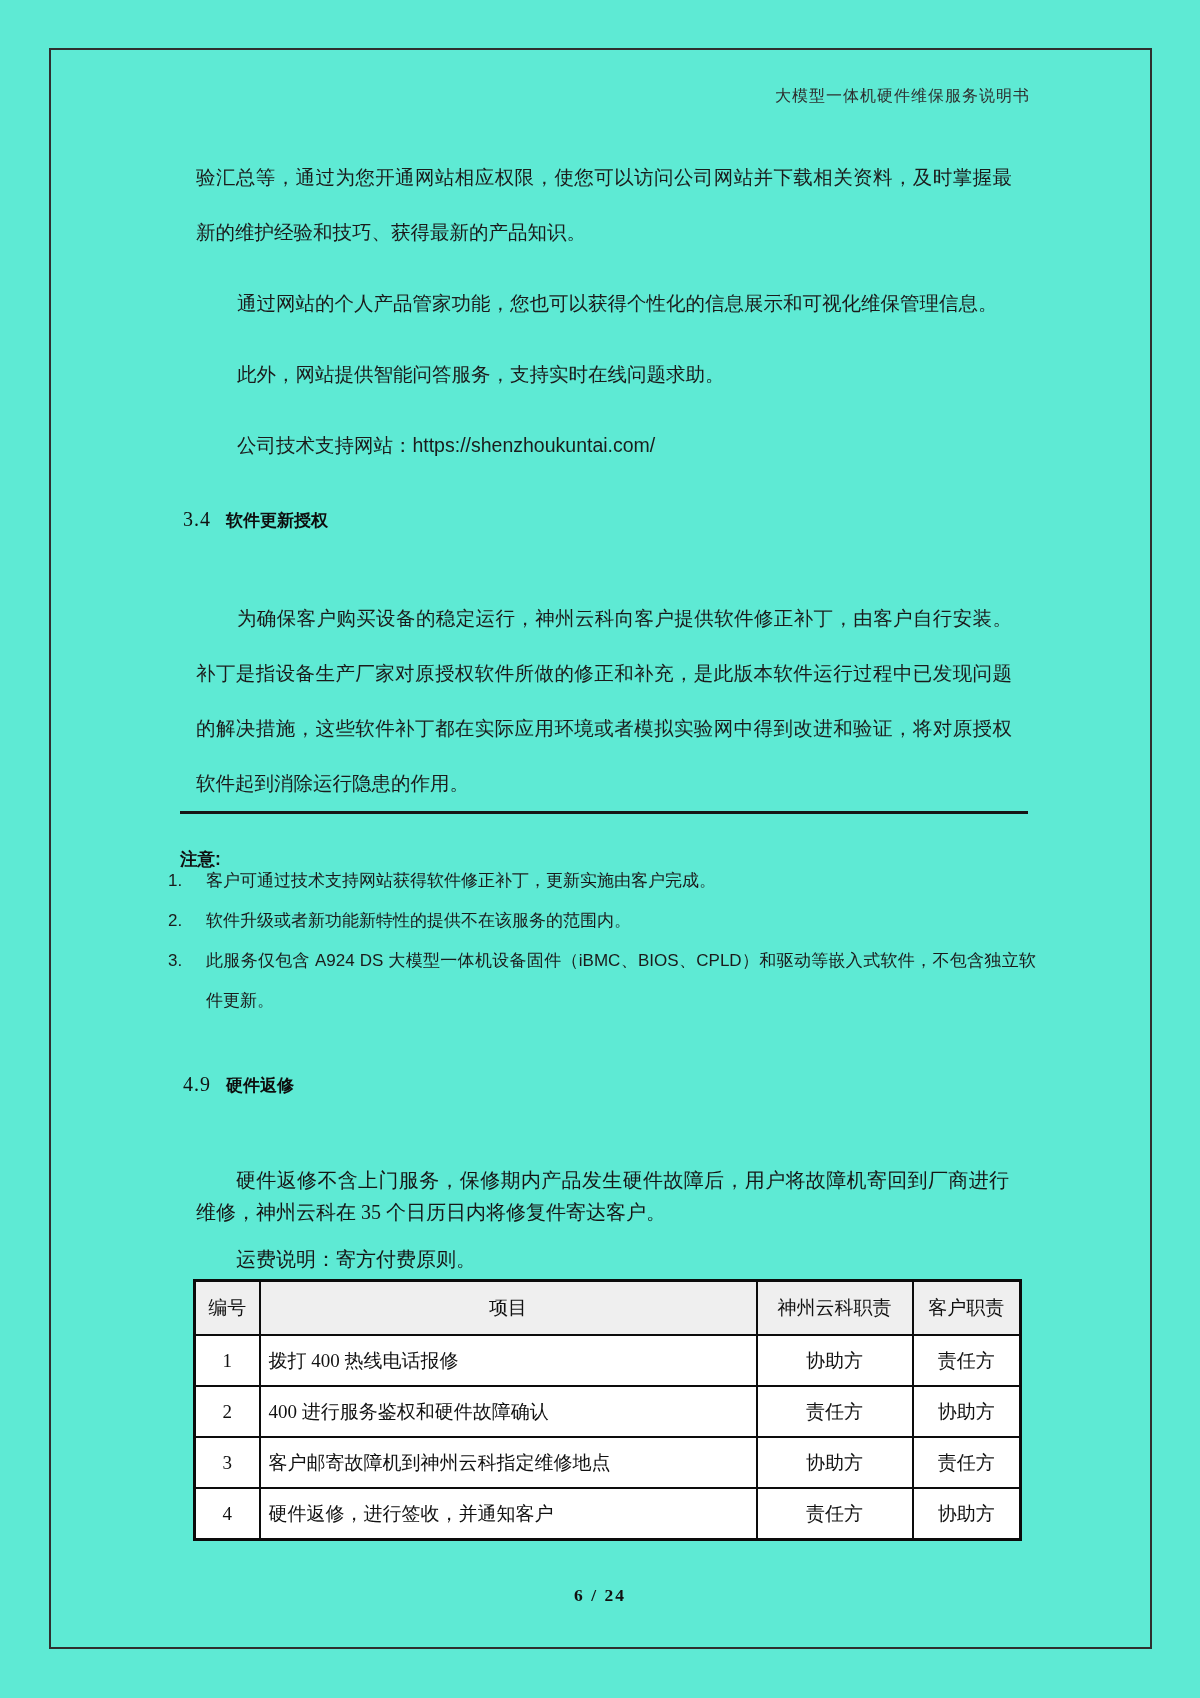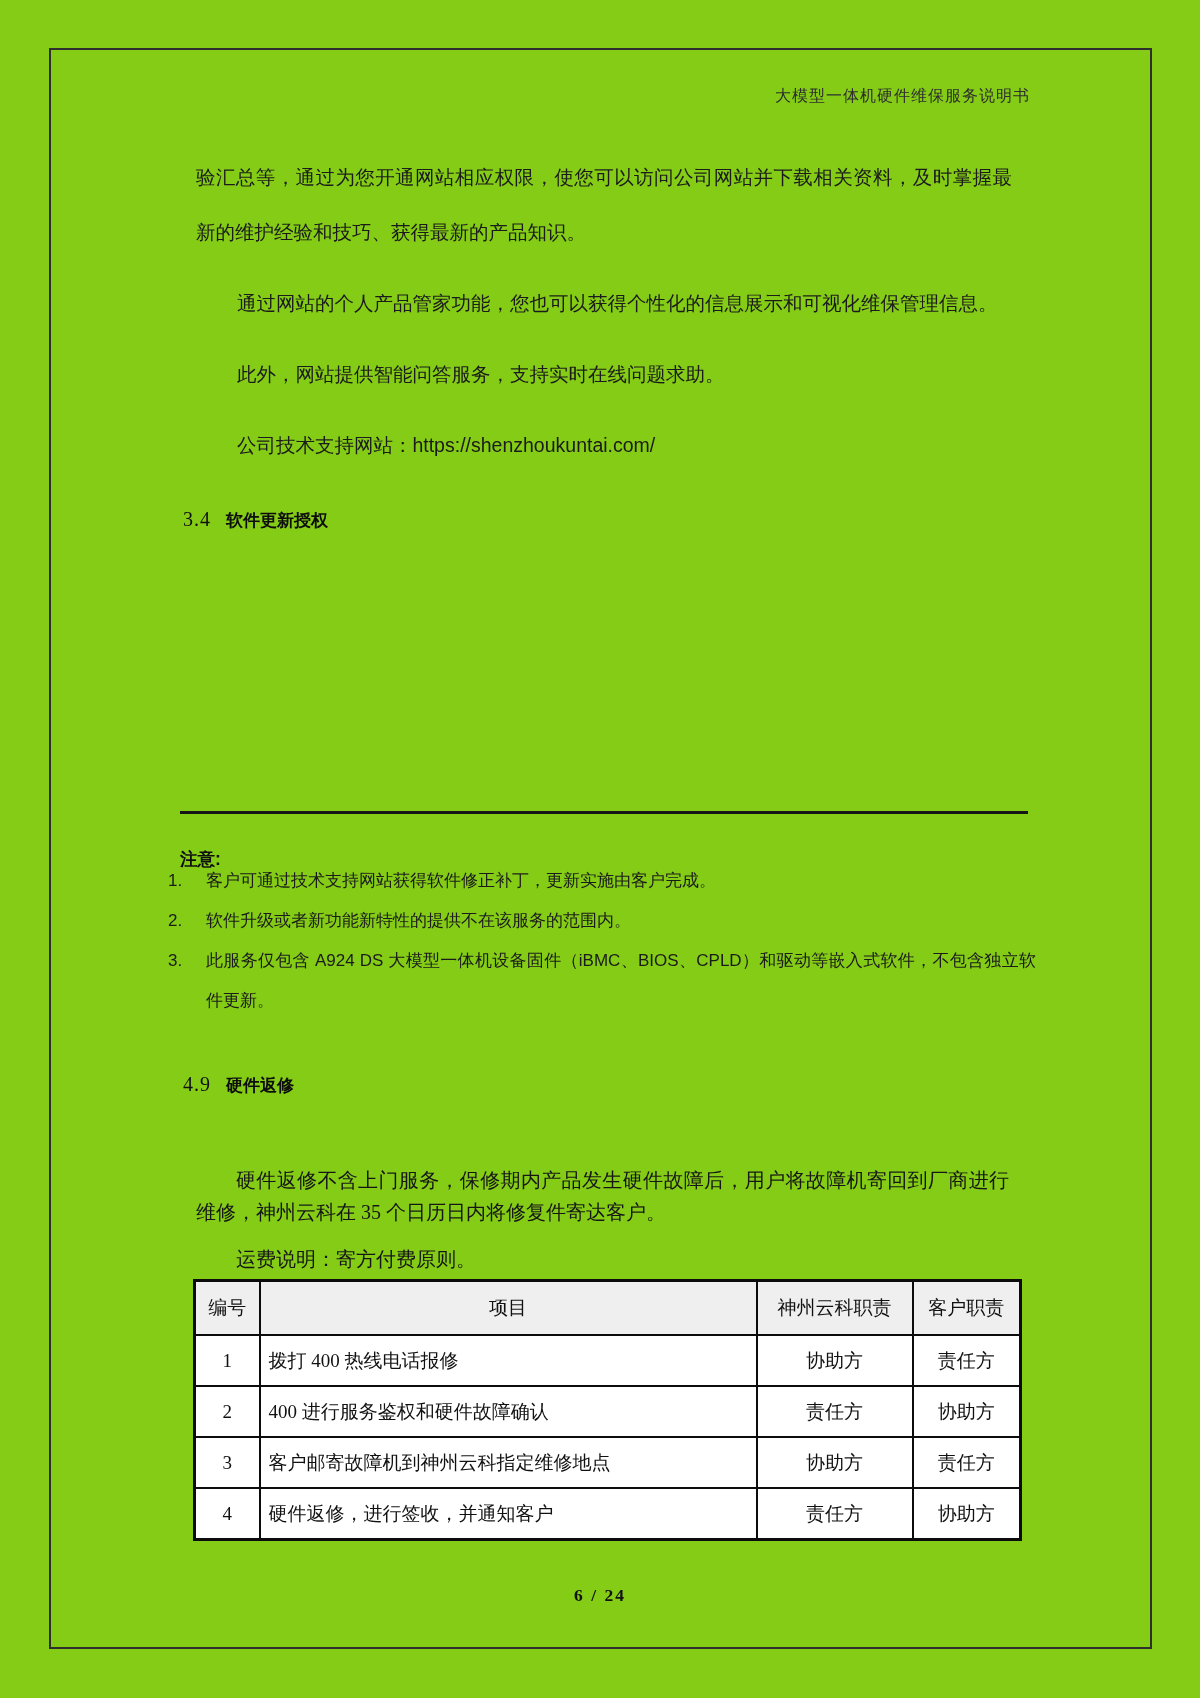--- a/index.html
+++ b/index.html
@@ -1,18 +1,18 @@
 <!DOCTYPE html>
 <html><head>
 <meta charset="utf-8">
 <style>
   html,body { margin:0; padding:0; background:#ffffff; }
   .page {
     position:relative; width:1200px; height:1698px;
-    background:#84cc16; overflow:hidden; color:#1c1c1c;
+    background:#5eead4; overflow:hidden; color:#1c1c1c;
     font-family:"Liberation Sans","DejaVu Sans",sans-serif;
   }
   .frame {
     position:absolute; left:49px; top:48px; width:1099px; height:1597px;
     border:2px solid #2f2f2f; pointer-events:none;
   }
   .doc-header {
     position:absolute; top:86px; left:180px; width:850px;
     text-align:right; font-family:"Liberation Serif","DejaVu Serif",serif;
     font-size:16px; color:#2e2e2e; letter-spacing:1px;
@@ -101,20 +101,23 @@
     <p class="p-sans">验汇总等，通过为您开通网站相应权限，使您可以访问公司网站并下载相关资料，及时掌握最新的维护经验和技巧、获得最新的产品知识。</p>
     <p class="p-sans indent">通过网站的个人产品管家功能，您也可以获得个性化的信息展示和可视化维保管理信息。</p>
     <p class="p-sans indent">此外，网站提供智能问答服务，支持实时在线问题求助。</p>
     <p class="p-sans indent">公司技术支持网站：https://shenzhoukuntai.com/</p>
   </div>
 
   <div class="heading h34">
     <span class="h-num">3.4</span><span class="h-title">软件更新授权</span>
   </div>
 
+  <div class="p34">
+    <p class="p-sans indent">为确保客户购买设备的稳定运行，神州云科向客户提供软件修正补丁，由客户自行安装。补丁是指设备生产厂家对原授权软件所做的修正和补充，是此版本软件运行过程中已发现问题的解决措施，这些软件补丁都在实际应用环境或者模拟实验网中得到改进和验证，将对原授权软件起到消除运行隐患的作用。</p>
+  </div>
 
   <div class="note-rule"></div>
   <div class="note-label">注意:</div>
 
   <ol class="notes">
     <li>
       <span class="note-num">1.</span>
       <span>客户可通过技术支持网站获得软件修正补丁，更新实施由客户完成。</span>
     </li>
     <li>

